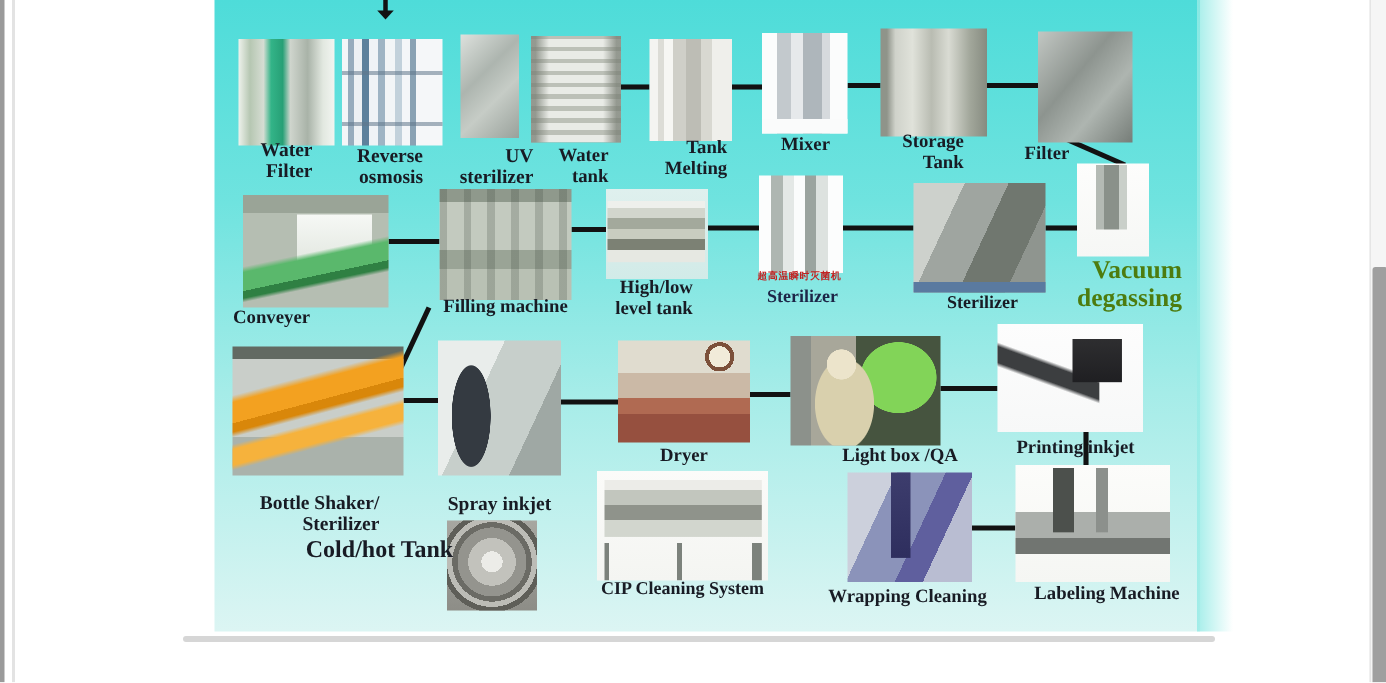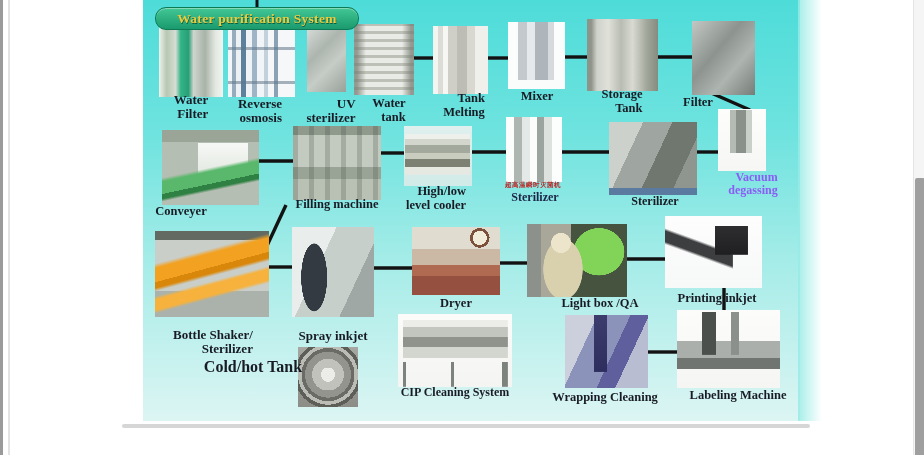--- a/index.html
+++ b/index.html
@@ -173,33 +173,33 @@
       <div class="nlabel" style="left: 181px; top: 205px; font-size: 12.5px;">
         <span>Conveyer</span>
       </div>
       <div class="photo ph-filling-machine" style="left: 293px; top: 126px; width: 88px; height: 74px;"></div>
       <div class="nlabel" style="left: 337px; top: 198px; font-size: 12.5px;">
         <span>Filling machine</span>
       </div>
       <div class="photo ph-highlow-tanks" style="left: 404px; top: 126px; width: 68px; height: 60px;"></div>
       <div class="nlabel" style="left: 436px; top: 185px; font-size: 12.5px;">
         <span>High/low</span>
-        <span>level cooler</span>
+        <span>level tank</span>
       </div>
       <div class="photo ph-sterilizer2" style="left: 506px; top: 117px; width: 56px; height: 65px;"></div>
       <div class="cnlabel" style="left: 533px; top: 182px;">超高温瞬时灭菌机</div>
       <div class="nlabel" style="left: 535px; top: 191px; font-size: 12px; color: rgb(29, 37, 71);">
         <span>Sterilizer</span>
       </div>
       <div class="photo ph-homogenizer" style="left: 609px; top: 122px; width: 88px; height: 73px;"></div>
       <div class="nlabel" style="left: 655px; top: 195px; font-size: 12px;">
         <span>Sterilizer</span>
       </div>
       <div class="photo ph-vacuum-degassing" style="left: 718px; top: 109px; width: 48px; height: 62px;"></div>
-      <div class="nlabel" style="left: 753px; top: 171px; font-size: 12px; color: #8b5cf6;">
+      <div class="nlabel" style="left: 753px; top: 171px; font-size: 17px; color: #4d7c0f;">
         <span>Vacuum</span>
         <span>degassing</span>
       </div>
       <div class="photo ph-bottle-shaker" style="left: 155px; top: 231px; width: 114px; height: 86px;"></div>
       <div class="nlabel" style="left: 213px; top: 328px; font-size: 13px;">
         <span>Bottle Shaker/</span>
         <span>Sterilizer</span>
       </div>
       <div class="photo ph-spray-cooler" style="left: 292px; top: 227px; width: 82px; height: 90px;"></div>
       <div class="nlabel" style="left: 333px; top: 329px; font-size: 13px;">
@@ -228,20 +228,17 @@
       <div class="photo ph-wrapping-machine" style="left: 565px; top: 315px; width: 83px; height: 73px;"></div>
       <div class="nlabel" style="left: 605px; top: 391px; font-size: 12.5px;">
         <span>Wrapping Cleaning</span>
       </div>
       <div class="photo ph-labeling-machine" style="left: 677px; top: 310px; width: 103px; height: 78px;"></div>
       <div class="nlabel" style="left: 738px; top: 389px; font-size: 12.5px;">
         <span>Labeling Machine</span>
       </div>
     </div>
 
-  <div class="banner">
-    <span class="banner-text">Water purification System</span>
-  </div>
 
   <div class="scrollbar">
     <div class="thumb"></div>
   </div>
 </div>
 
 </body></html>

